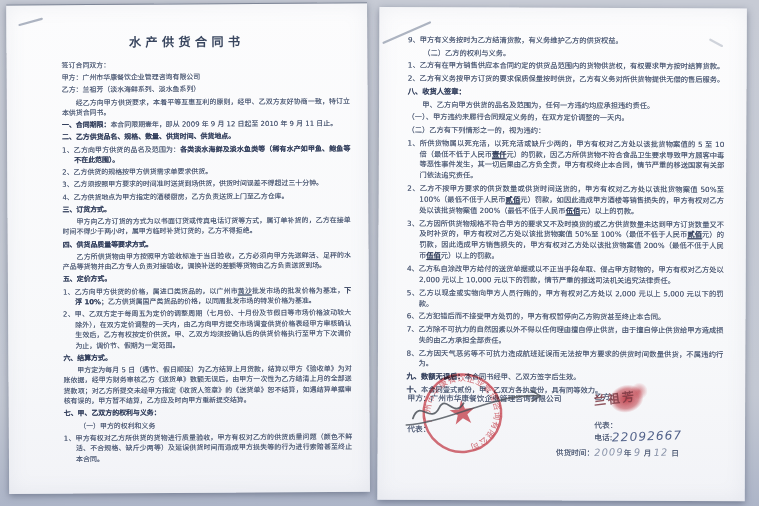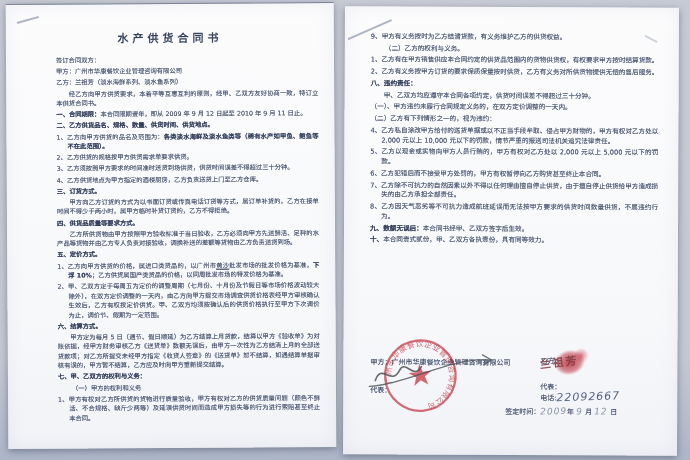--- a/index.html
+++ b/index.html
@@ -92,43 +92,46 @@
   </div>
 
   <div class="page page2">
     <div class="pen-mark pm2"></div>
     <div class="pen-mark pm3"></div>
     <div class="body body2">
         <div class="ln li"><span>9、甲方有义务按时为乙方结清货款，有义务维护乙方的供货权益。</span></div>
         <div class="ln sub"><span>（二）乙方的权利与义务。</span></div>
         <div class="ln li"><span>1、乙方有在甲方销售供应本合同约定的供货品范围内的货物供货权，有权要求甲方按时结算货款。</span></div>
         <div class="ln li"><span>2、乙方有义务按甲方订货的要求保质保量按时供货，乙方有义务对所供货物提供无偿的售后服务。</span></div>
-        <div class="ln h"><span>八、违约责任：</span></div>
-        <div class="ln pi"><span>甲、乙双方均应遵守本合同各项约定，供货时间误差不得超过三十分钟。</span></div>
+        <div class="ln h"><span>八、收货人签章：</span></div>
+        <div class="ln pi"><span>甲、乙方向甲方供货的品名及范围为，任何一方违约均应承担违约责任。</span></div>
         <div class="ln p"><span>（一）、甲方违约未履行合同规定义务的，在双方定价调整的一天内。</span></div>
         <div class="ln p"><span>（二）乙方有下列情形之一的，视为违约：</span></div>
+        <div class="ln li"><span>1、所供货物属以死充活，以死充活或缺斤少两的，甲方有权对乙方处以该批货物案值的 5 至 10 倍（最低不低于人民币</span><span class="b u">壹仟</span><span>元）的罚款，因乙方所供货物不符合食品卫生要求导致甲方顾客中毒等恶性事件发生，其一切后果由乙方负全责，甲方有权终止本合同，情节严重的移送国家有关部门依法追究责任。</span></div>
+        <div class="ln li"><span>2、乙方不按甲方要求的供货数量或供货时间送货的，甲方有权对乙方处以该批货物案值 50%至 100%（最低不低于人民币</span><span class="b u">贰佰</span><span>元）罚款，如因此造成甲方酒楼等销售损失的，甲方有权对乙方处以该批货物案值 200%（最低不低于人民币</span><span class="b u">伍佰</span><span>元）以上的罚款。</span></div>
+        <div class="ln li"><span>3、乙方因所供货物规格不符合甲方的要求又不及时换货的或乙方供货数量未达到甲方订货数量又不及时补货的，甲方有权对乙方处以该批货物案值 50%至 100%（最低不低于人民币</span><span class="b u">贰佰</span><span>元）的罚款，因此造成甲方销售损失的，甲方有权对乙方处以该批货物案值 200%（最低不低于人民币</span><span class="b u">伍佰</span><span>元）以上的罚款。</span></div>
         <div class="ln li"><span>4、乙方私自涂改甲方给付的送货单据或以不正当手段牟取、侵占甲方财物的，甲方有权对乙方处以 2,000 元以上 10,000 元以下的罚款，情节严重的报送司法机关追究法律责任。</span></div>
         <div class="ln li"><span>5、乙方以现金或实物向甲方人员行贿的，甲方有权对乙方处以 2,000 元以上 5,000 元以下的罚款。</span></div>
         <div class="ln li"><span>6、乙方犯错后而不接受甲方处罚的，甲方有权暂停向乙方购货甚至终止本合同。</span></div>
         <div class="ln li"><span>7、乙方除不可抗力的自然因素以外不得以任何理由擅自停止供货，由于擅自停止供货给甲方造成损失的由乙方承担全部责任。</span></div>
         <div class="ln li"><span>8、乙方因天气恶劣等不可抗力造成航班延误而无法按甲方要求的供货时间数量供货，不属违约行为。</span></div>
         <div class="ln p"><span class="b">九、数额无误后：</span><span>本合同书经甲、乙双方签字后生效。</span></div>
         <div class="ln p"><span class="b">十、</span><span>本合同壹式贰份，甲、乙双方各执壹份，具有同等效力。</span></div>
       </div>
 
     <div class="sig">
       <div class="row sig-a-name">甲方：广州市华康餐饮企业管理咨询有限公司</div>
       <div class="row sig-a-rep">代表：</div>
       <div class="row sig-b-name">乙方：</div>
       <div class="row sig-b-rep">代表：</div>
       <div class="row sig-phone">
         <span>电话:</span><span class="hw">22092667</span>
       </div>
       <div class="row sig-date">
-        <span>签定时间：</span><span class="hw faint">2009</span><span>年</span> <span class="hw faint">9</span> <span>月</span> <span class="hw faint">12</span> <span>日</span>
+        <span>供货时间：</span><span class="hw faint">2009</span><span>年</span> <span class="hw faint">9</span> <span>月</span> <span class="hw faint">12</span> <span>日</span>
       </div>
     </div>
 
     <svg class="stamp" viewBox="0 0 100 100">
       <circle cx="50" cy="50" r="41" fill="none" stroke="#c8323e" stroke-width="2.6" opacity=".82"></circle>
       <polygon points="50,36 53.15,45.67 63.31,45.67 55.09,51.65 58.23,61.33 50,55.35 41.77,61.33 44.91,51.65 36.69,45.67 46.85,45.67" fill="#c8323e" opacity=".85"></polygon>
       <g transform="rotate(-100 50 50)">
         <path id="sealArc" d="M 50,16 a 34,34 0 1,1 -0.02,0" fill="none"></path>
         <text fill="#c8323e" font-size="9" opacity=".85" letter-spacing=".5">
           <textPath href="#sealArc">广州市华康餐饮企业管理咨询有限公司</textPath>

